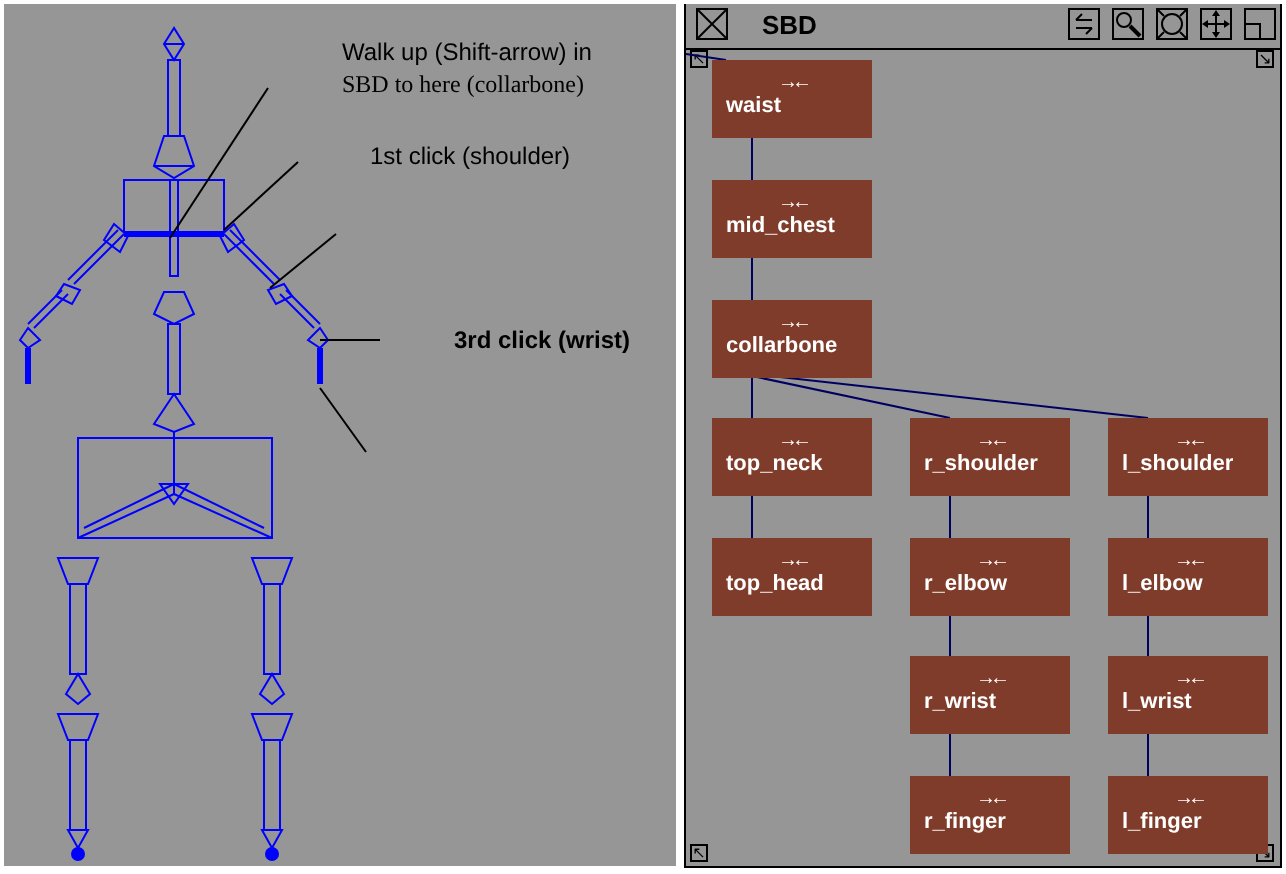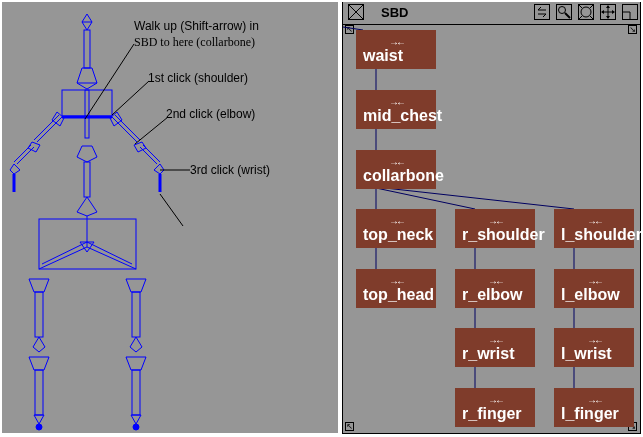--- a/index.html
+++ b/index.html
@@ -1,29 +1,29 @@
 <!DOCTYPE html>
 <html><head>
 <meta charset="utf-8">
 <style>
   html, body { margin:0; padding:0; }
   body { width:643px; height:437px; background:#fff; position:relative; overflow:hidden;
          font-family:"Liberation Sans", sans-serif; }
   #viewport { position:absolute; left:2px; top:2px; width:336px; height:431px; background:#969696; }
   #viewport svg { position:absolute; left:0; top:0; }
-  .annot { position:absolute; font-size:12px; color:#000; line-height:15px; white-space:nowrap; }
+  .annot { position:absolute; font-size:12px; color:#000; line-height:15px; white-space:nowrap;margin-left:37px; }
   #sbd { position:absolute; left:342px; top:2px; width:297px; height:431px; background:#969696;
          border-left:1px solid #000; border-right:1px solid #000; border-bottom:1px solid #000; }
   #sbd-title { position:absolute; left:0; top:0; width:297px; height:22px; border-bottom:1px solid #000; }
   .tbtn { position:absolute; top:2px; width:16px; height:16px; border:1px solid #000; box-sizing:border-box; background:#969696; }
   #sbd-title-text { position:absolute; left:38px; top:3px; font-weight:bold; font-size:13px; }
   .corner { position:absolute; width:9px; height:9px; border:1px solid #000; box-sizing:border-box; font-size:8px; line-height:7px; text-align:center; }
   .node { position:absolute; width:80px; height:39px; background:#7f3c2b; color:#fff; }
   .node .arr { position:absolute; left:0; top:7px; width:80px; text-align:center; font-size:10px; font-weight:bold; letter-spacing:-3px; line-height:10px; }
-  .node .lbl { position:absolute; left:7px; top:17px; font-weight:bold; font-size:16px; }
+  .node .lbl { position:absolute; left:7px; top:17px; font-weight:bold; font-size:11px; }
   #sbd-lines { position:absolute; left:0; top:0; }
 </style>
 </head>
 <body>
 
 <div id="viewport">
   <svg width="336" height="431">
     <g stroke="#0000ff" fill="none" stroke-width="1">
 
       <polygon points="85,12 80,20 85,28 90,20"></polygon>
@@ -86,22 +86,21 @@
       <line x1="132" y1="42" x2="83" y2="117"></line>
       <line x1="147" y1="79" x2="110" y2="113"></line>
       <line x1="166" y1="115" x2="133" y2="142"></line>
       <line x1="188" y1="168" x2="158" y2="168"></line>
       <line x1="181" y1="224" x2="158" y2="192"></line>
     </g>
   </svg>
   <div class="annot" style="left:132px;top:17px;">Walk up (Shift-arrow) in</div>
   <div class="annot" style="left:132px;top:33px;font-family:Liberation Serif, serif;">SBD to here (collarbone)</div>
   <div class="annot" style="left:146px;top:69px;">1st click (shoulder)</div>
-  <div class="annot" style="left:164px;top:105px;">2nd click (elbow)</div>
-  <div class="annot" style="left:188px;top:161px;">3rd click (wrist)</div>
+  <div class="annot" style="left:188px;top:161px;font-weight:bold;">3rd click (wrist)</div>
 </div>
 
 <div id="sbd">
   <div id="sbd-title">
     <div class="tbtn" style="left:5px;">
       <svg width="14" height="14">
           <line x1="0" y1="0" x2="14" y2="14" stroke="#000"></line>
           <line x1="14" y1="0" x2="0" y2="14" stroke="#000"></line>
         </svg>
     </div>

